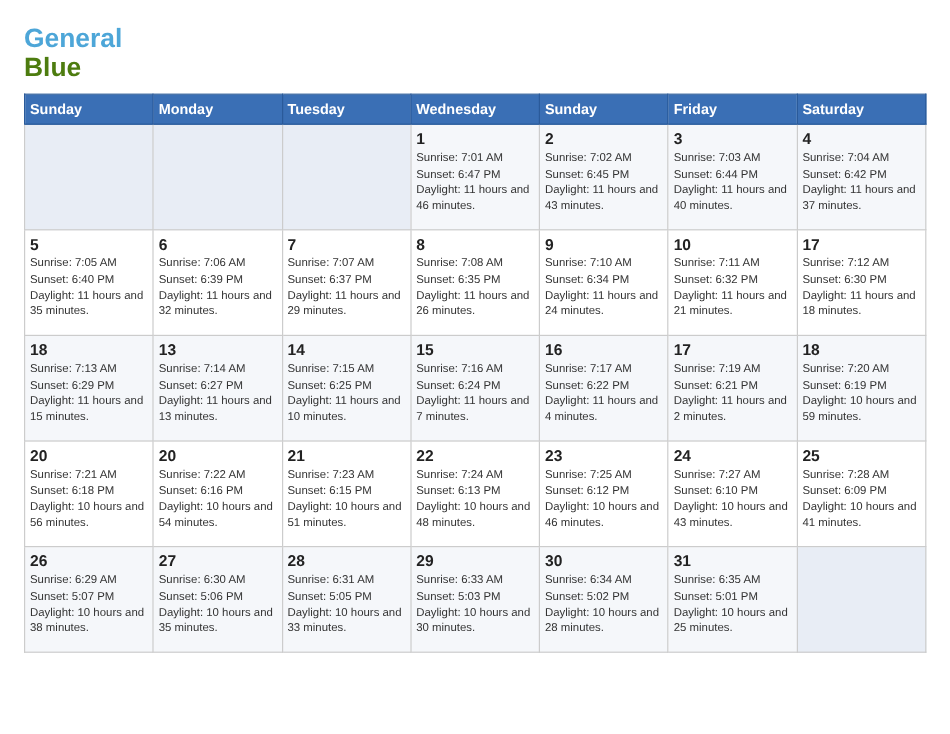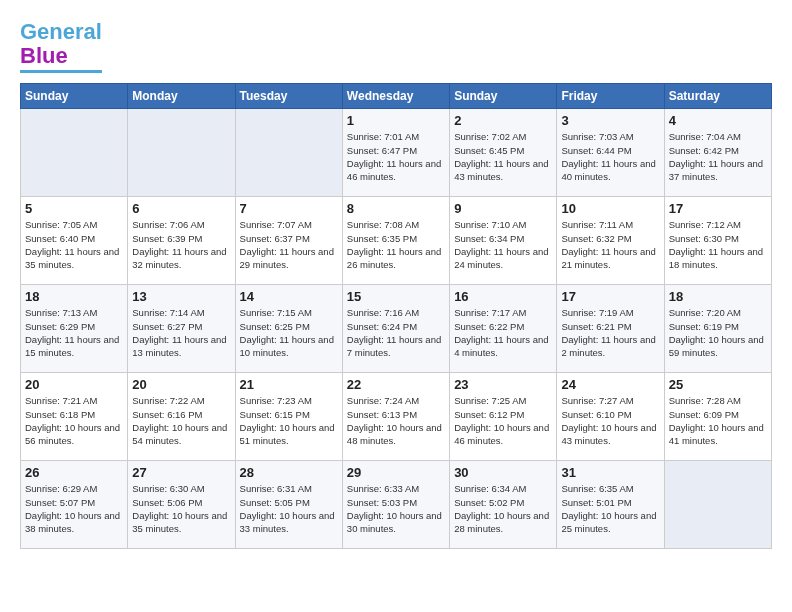--- a/index.html
+++ b/index.html
@@ -11,21 +11,21 @@
       padding: 20px;
     }
     .header {
       display: flex;
       justify-content: space-between;
       align-items: flex-start;
       margin-bottom: 10px;
     }
     .logo {
       display: flex;
-      flex-direction: column;
+      flex-direction: row;
       align-items: flex-start;
     }
     .logo-text {
       font-size: 22px;
       font-weight: bold;
       color: #1a4a7a;
       line-height: 1.1;
     }
     .logo-text span {
       color: #4da6d8;
@@ -90,21 +90,21 @@
       background: #e8edf5 !important;
     }
   </style>
 </head>
 <body>
 
 <div class="header">
   <div class="logo">
     <div class="logo-text">
       <span>General</span><br>
-      <span style="color:#a21caf;">Blue</span>
+      <span style="color:#4d7c0f;">Blue</span>
     </div>
     <div class="logo-underline"></div>
   </div>
   <div class="title-block">
     <div class="month-title"></div>
     <div class="location"></div>
   </div>
 </div>
 
 <table>

